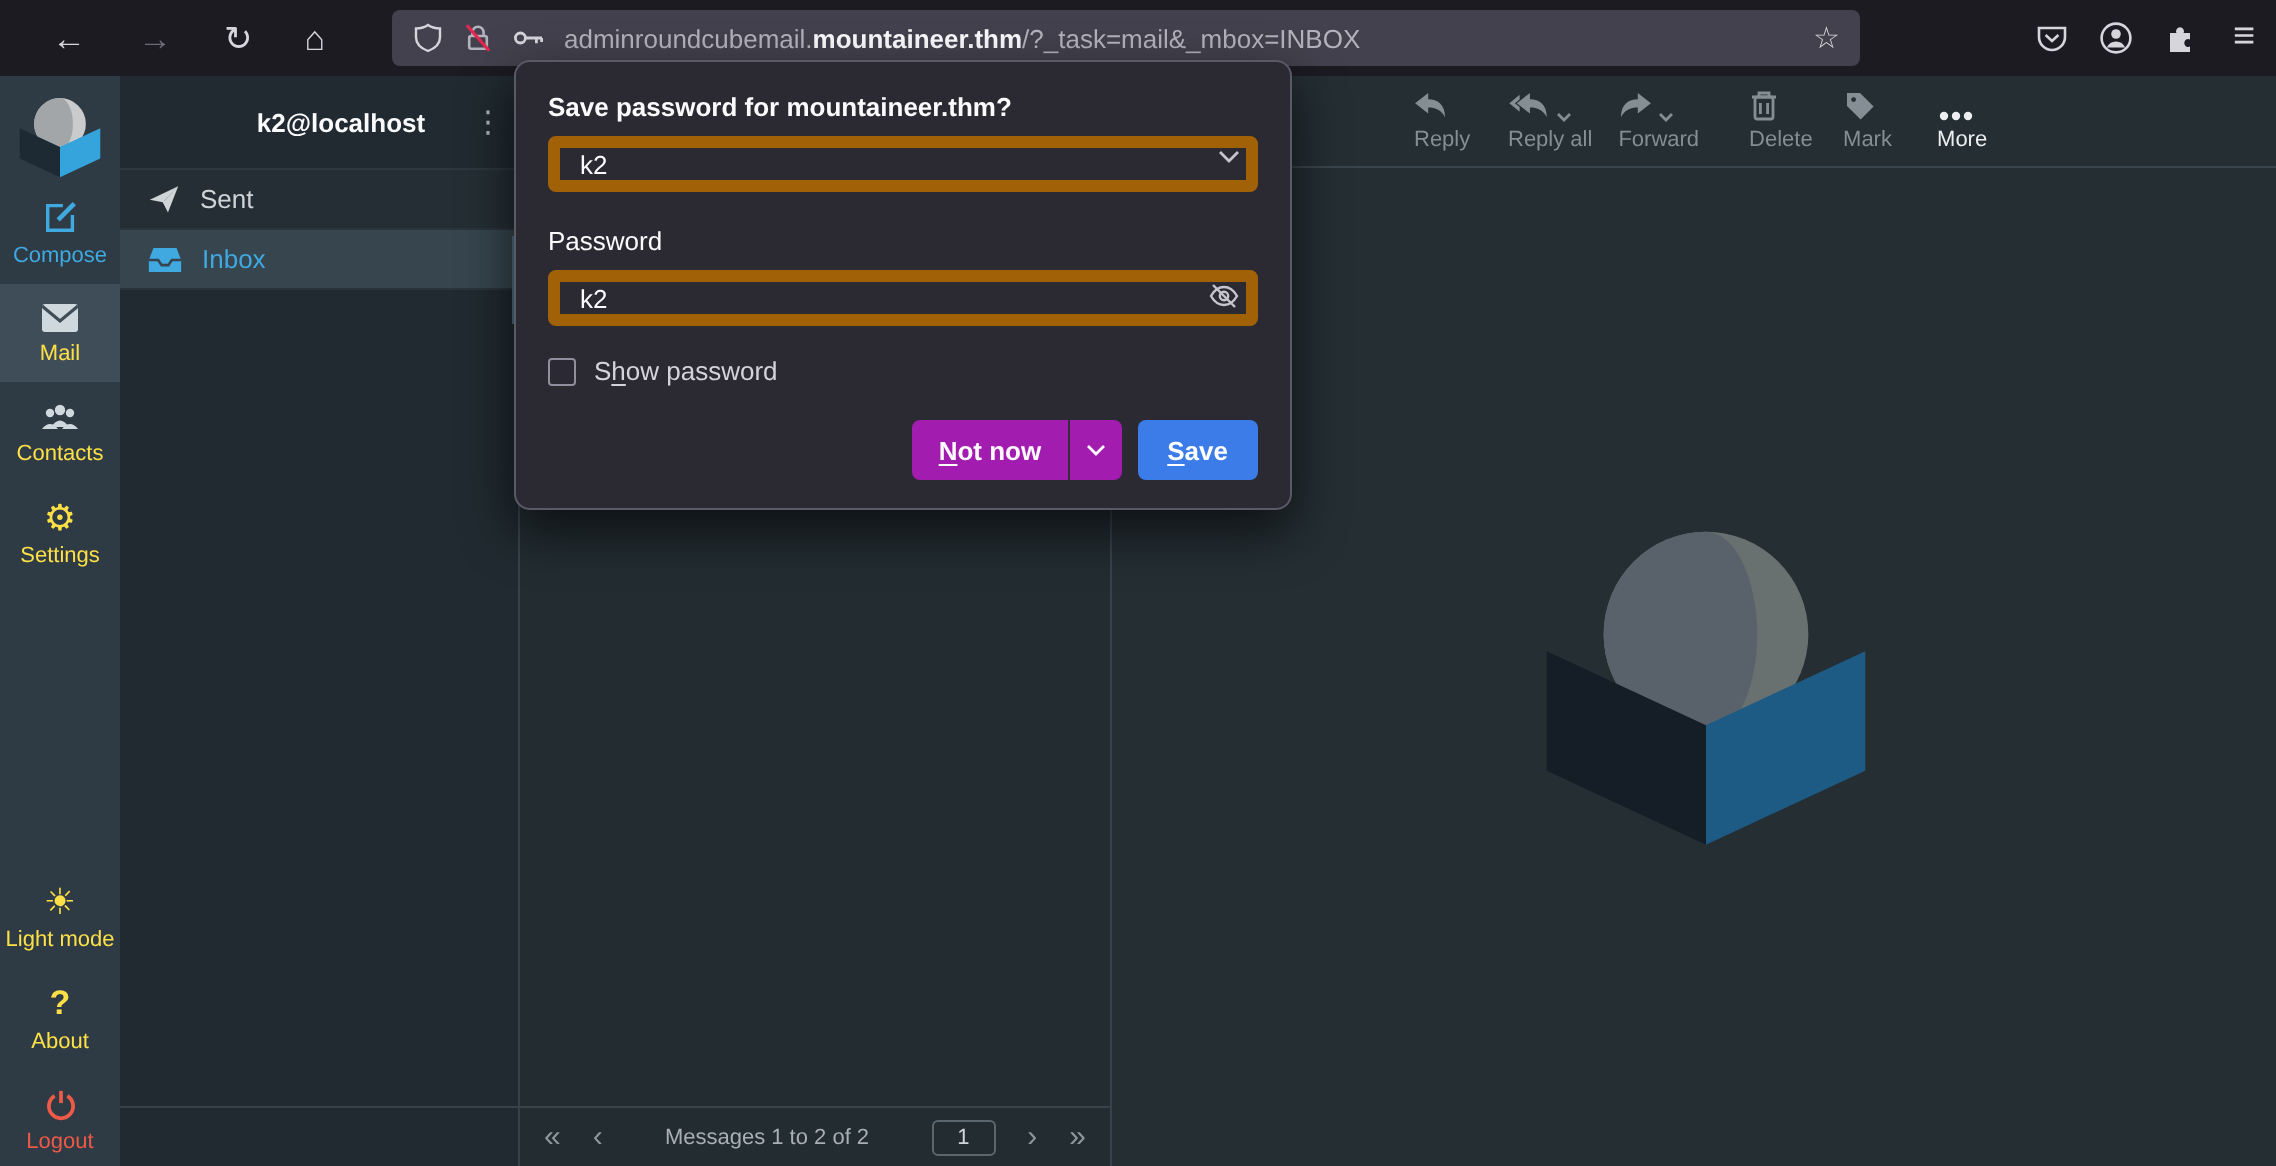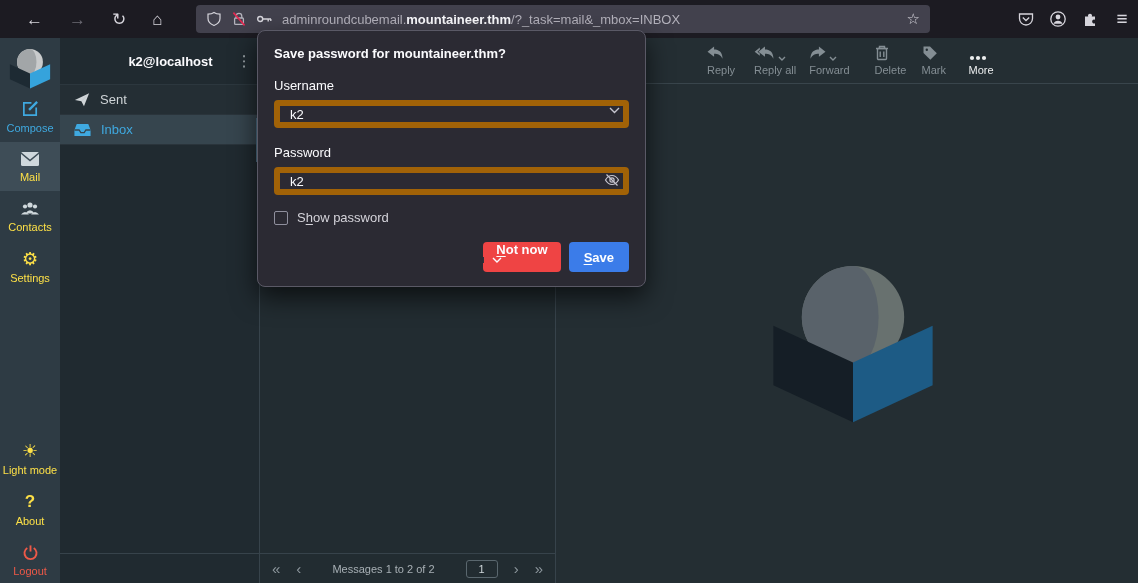--- a/index.html
+++ b/index.html
@@ -98,22 +98,22 @@
   .fwrap input { width:100%; height:28px; background:#2b2a33;
     border:6px solid #a16207; border-radius:4px; color:#fbfbfe; font-size:13px;
     padding:0 30px 0 10px; font-family:"Liberation Sans", sans-serif; }
   .fwrap .trail { position:absolute; right:9px; top:7px; color:#c6c5cf; }
   .cbrow { margin-top:15px; display:flex; align-items:center; gap:9px;
     font-size:13px; color:#d4d3da; }
   .cbox { width:14px; height:14px; border:1px solid #8f8f9d; border-radius:2px;
     background:transparent; flex:0 0 auto; }
   .u { text-decoration:underline; text-underline-offset:2px; }
   .btnrow { margin-top:17px; display:flex; justify-content:flex-end; gap:8px; }
-  .btn-split { display:flex; background:#ef4444; border-radius:4px; height:30px;
-    align-items:stretch; color:#fbfbfe; font-size:13px; font-weight:bold;flex-direction:column; }
+  .btn-split { display:flex; background:#a21caf; border-radius:4px; height:30px;
+    align-items:stretch; color:#fbfbfe; font-size:13px; font-weight:bold; }
   .btn-split .main { display:flex; align-items:center; padding:0 13px; }
   .btn-split .caret { display:flex; align-items:center; justify-content:center;
     width:27px; border-left:1px solid #312f3a; }
   .btn-primary { background:#3b7ce9; border:none; border-radius:4px; height:30px;
     padding:0 15px; color:#ffffff; font-size:13px; font-weight:bold;
     font-family:"Liberation Sans", sans-serif; }
 </style>
 </head>
 <body>
 
@@ -375,21 +375,20 @@
         <path d="M4 28 L32 41 L32 62 L4 49 Z" fill="#151e26"></path>
         <path d="M32 41 L60 28 L60 49 L32 62 Z" fill="#1d5b85"></path>
       </svg>
     </div>
   </div>
 </div>
 
 <div class="dialog">
   <div class="title">Save password for mountaineer.thm?</div>
 
-  <div class="field-label">Username</div>
   <div class="fwrap">
     <input value="k2" style="">
     <span class="trail">
       <svg width="11" height="7" viewBox="0 0 11 7" fill="none" stroke="#c6c5cf" stroke-width="1.4">
         <path d="M1 1 L5.5 5.5 L10 1"></path>
       </svg>
     </span>
   </div>
 
   <div class="field-label">Password</div>

